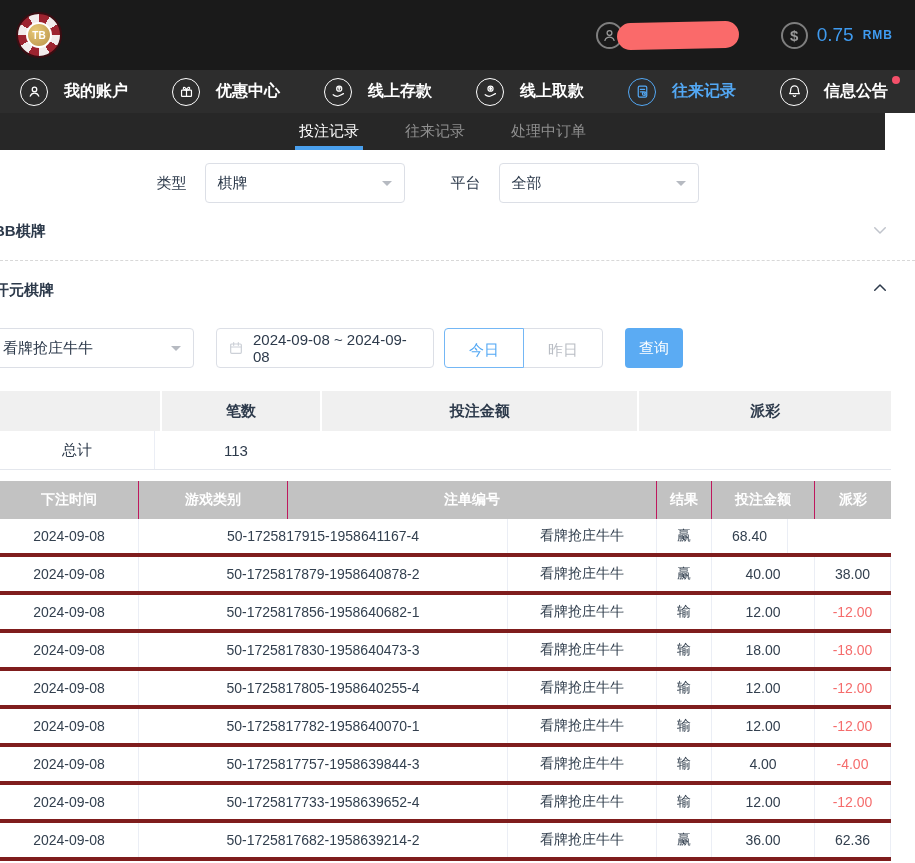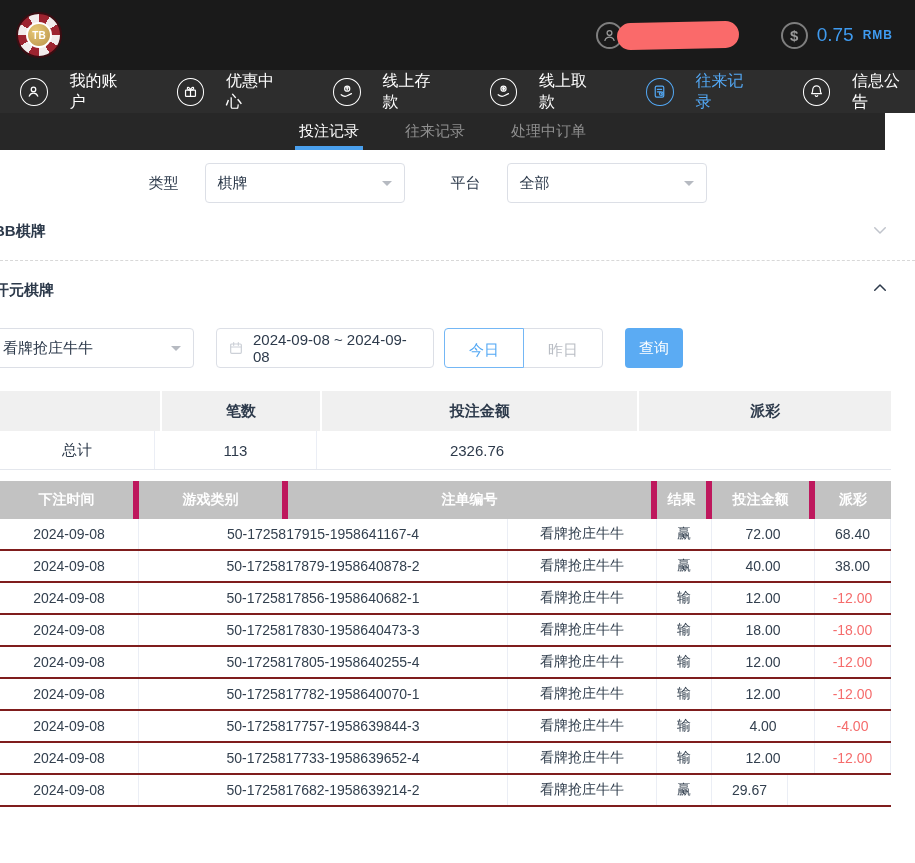--- a/index.html
+++ b/index.html
@@ -24,36 +24,36 @@
           display:flex; align-items:center; justify-content:center; flex:none; }
   .icon-circle svg { width:17px; height:17px; }
   .redact-blob { width:122px; height:27px; background:#fa6a6a; border-radius:14px; margin-left:-6px; transform:rotate(-1.2deg); }
   .balance { display:flex; align-items:center; gap:9px; margin-left:42px; }
   .dollar-glyph { font-size:15px; font-weight:bold; color:#9a9a9a; }
   .balance-amount { color:#3f9bf0; font-size:19px; }
   .balance-cur { color:#3f9bf0; font-size:12px; font-weight:bold; letter-spacing:1px; }
 
   
   .main-nav { height:43px; background:#2d2d2d; display:flex; align-items:center; padding-left:20px; gap:44px; }
-  .nav-item { display:flex; align-items:center; gap:22px; color:#fff; font-size:16px; cursor:pointer; position:relative; }
+  .nav-item { display:flex; align-items:center; gap:16px; color:#fff; font-size:16px; cursor:pointer; position:relative;font-weight:bold; }
   .nav-item .nav-icon { width:28px; height:28px; border-radius:50%; border:1.6px solid currentColor;
           display:flex; align-items:center; justify-content:center; }
   .nav-item .nav-icon svg { width:17px; height:17px; }
   .nav-item.active { color:#53a8f4; }
   .nav-dot { position:absolute; top:-2px; right:-12px; width:8px; height:8px; border-radius:50%; background:#f5506a; }
 
   
   .sub-nav { height:37px; background:#272727; display:flex; justify-content:center; gap:42px; margin-right:30px; }
   .sub-tab { color:#8f8f8f; font-size:15px; display:flex; align-items:center; position:relative; cursor:pointer; padding:0 2px; }
   .sub-tab.active { color:#fff; }
   .sub-tab.active::after { content:""; position:absolute; left:-2px; right:-2px; bottom:0; height:4px; background:#4aa0ee; }
 
   
   .filter-row { display:flex; justify-content:center; align-items:center; gap:46px; padding-top:13px; margin-right:60px; }
-  .filter-group { display:flex; align-items:center; gap:26px; }
+  .filter-group { display:flex; align-items:center; gap:18px; }
   .filter-label { font-size:15px; color:#2d3a4b; }
   .select-box { width:200px; height:40px; border:1px solid #dcdfe6; border-radius:4px; background:#fff;
           display:flex; align-items:center; justify-content:space-between; padding:5px 12px; font-size:15px; color:#2d3a4b; cursor:pointer; }
   .caret-down { width:0; height:0; border:5px solid transparent; border-top-color:#b6bac1; margin-top:5px; }
 
   
   .section { display:flex; justify-content:space-between; align-items:center; height:58px; padding-right:26px; }
   .section-title { font-size:15px; font-weight:bold; color:#2d3a4b; margin-left:-6px; }
   .section.dashed { border-bottom:1px dashed #d8d8d8; }
   .chev svg { width:18px; height:18px; }
@@ -83,23 +83,23 @@
   .sum-row { display:flex; height:39px; border-bottom:1px solid #e4e7ed; background:#fff; }
   .sum-row .cell { border-right:1px solid #ebeef5; }
   .sum-row .cell:last-child { border-right:none; }
   .cell { display:flex; align-items:center; justify-content:center; font-size:15px; color:#2d3a4b; }
   .sc1 { width:155px; } .sc2 { width:162px; } .sc3 { width:320px; } .sc4 { width:254px; }
 
   
   .bet-table { margin-top:11px; width:891px; font-size:14px; }
   .tbl-head { display:flex; height:38px; background:#c2c2c2; }
   .tbl-head .th { display:flex; align-items:center; justify-content:center; color:#fff; font-weight:bold;
-          border-right:6px solid #be185d; }
+          border-right:1px solid #be185d; }
   .tbl-head .th:last-child { border-right:none; }
-  .tbl-row { display:flex; height:32px; border-bottom:2px solid #7f1d1d; background:#fff; }
+  .tbl-row { display:flex; height:38px; border-bottom:4px solid #7f1d1d; background:#fff; }
   .tbl-row .td { display:flex; align-items:center; justify-content:center; color:#33404f; border-right:1px solid #ebeef5; }
   .c1 { width:139px; } .c2 { width:369px; } .c3 { width:149px; } .c4 { width:55px; } .c5 { width:103px; } .c6 { width:76px; }
   .td.neg { color:#f56c6c; }
 </style>
 </head>
 <body>
 
 <div class="page">
 
   <div class="top-header">
@@ -255,41 +255,39 @@
   <div class="summary">
     <div class="sum-head">
       <div class="cell sc1"></div>
       <div class="cell sc2">笔数</div>
       <div class="cell sc3">投注金额</div>
       <div class="cell sc4">派彩</div>
     </div>
     <div class="sum-row">
       <div class="cell sc1">总计</div>
       <div class="cell sc2">113</div>
-      <div class="cell sc3">2326.76</div>
     </div>
   </div>
 
   <div class="bet-table">
     <div class="tbl-head">
       <div class="th c1">下注时间</div>
       <div class="th c3">游戏类别</div>
       <div class="th c2">注单编号</div>
       <div class="th c4">结果</div>
       <div class="th c5">投注金额</div>
       <div class="th c6">派彩</div>
     </div>
     <div>
 
         <div class="tbl-row">
           <div class="td c1">2024-09-08</div>
           <div class="td c2">50-1725817915-1958641167-4</div>
           <div class="td c3">看牌抢庄牛牛</div>
           <div class="td c4">赢</div>
-          <div class="td c5">72.00</div>
           <div class="td c6">68.40</div>
         </div>
 
         <div class="tbl-row">
           <div class="td c1">2024-09-08</div>
           <div class="td c2">50-1725817879-1958640878-2</div>
           <div class="td c3">看牌抢庄牛牛</div>
           <div class="td c4">赢</div>
           <div class="td c5">40.00</div>
           <div class="td c6">38.00</div>
@@ -347,18 +345,19 @@
           <div class="td c4">输</div>
           <div class="td c5">12.00</div>
           <div class="td c6 neg">-12.00</div>
         </div>
 
         <div class="tbl-row">
           <div class="td c1">2024-09-08</div>
           <div class="td c2">50-1725817682-1958639214-2</div>
           <div class="td c3">看牌抢庄牛牛</div>
           <div class="td c4">赢</div>
-          <div class="td c6">29.67</div>
+          <div class="td c5">36.00</div>
+          <div class="td c6">62.36</div>
         </div>
       </div>
   </div>
 
 </div>
 
 </body></html>

